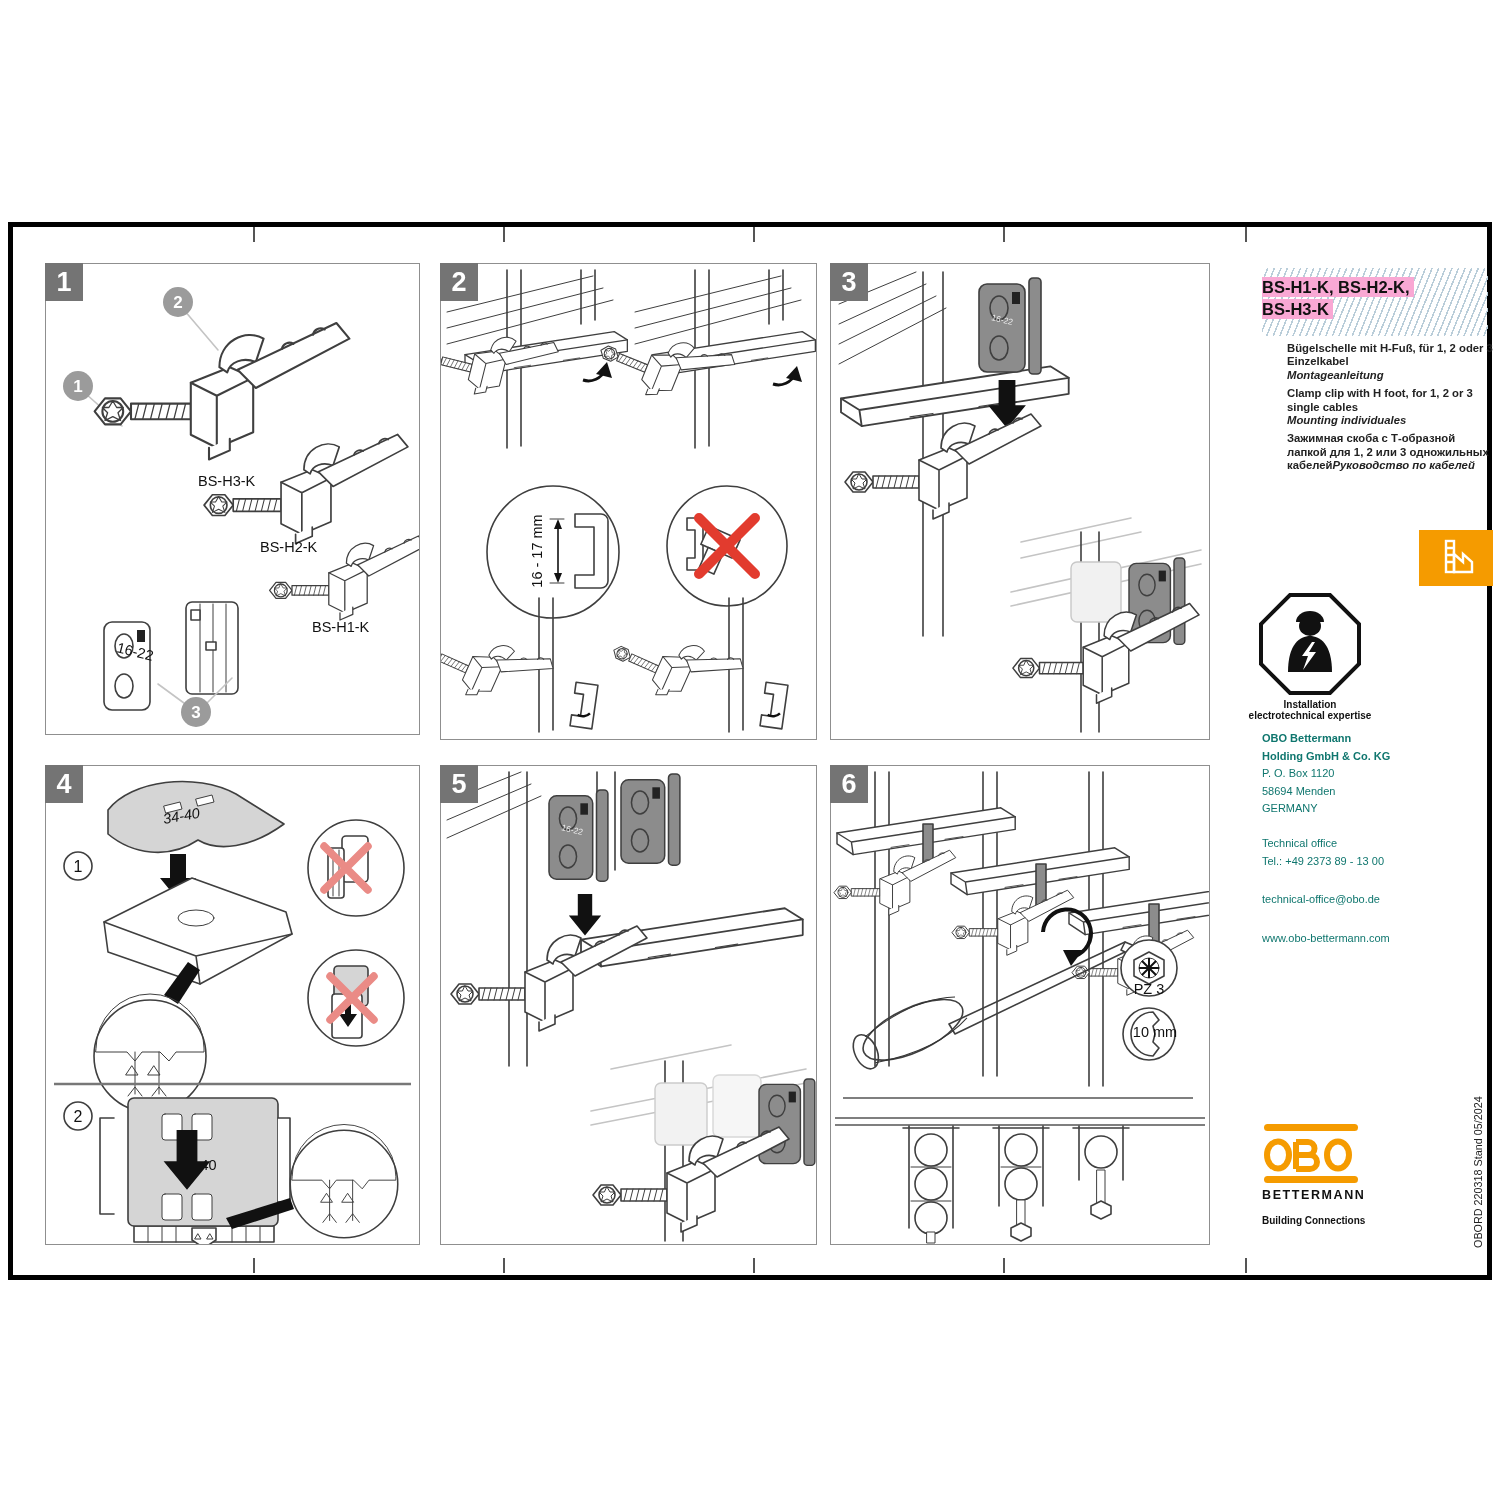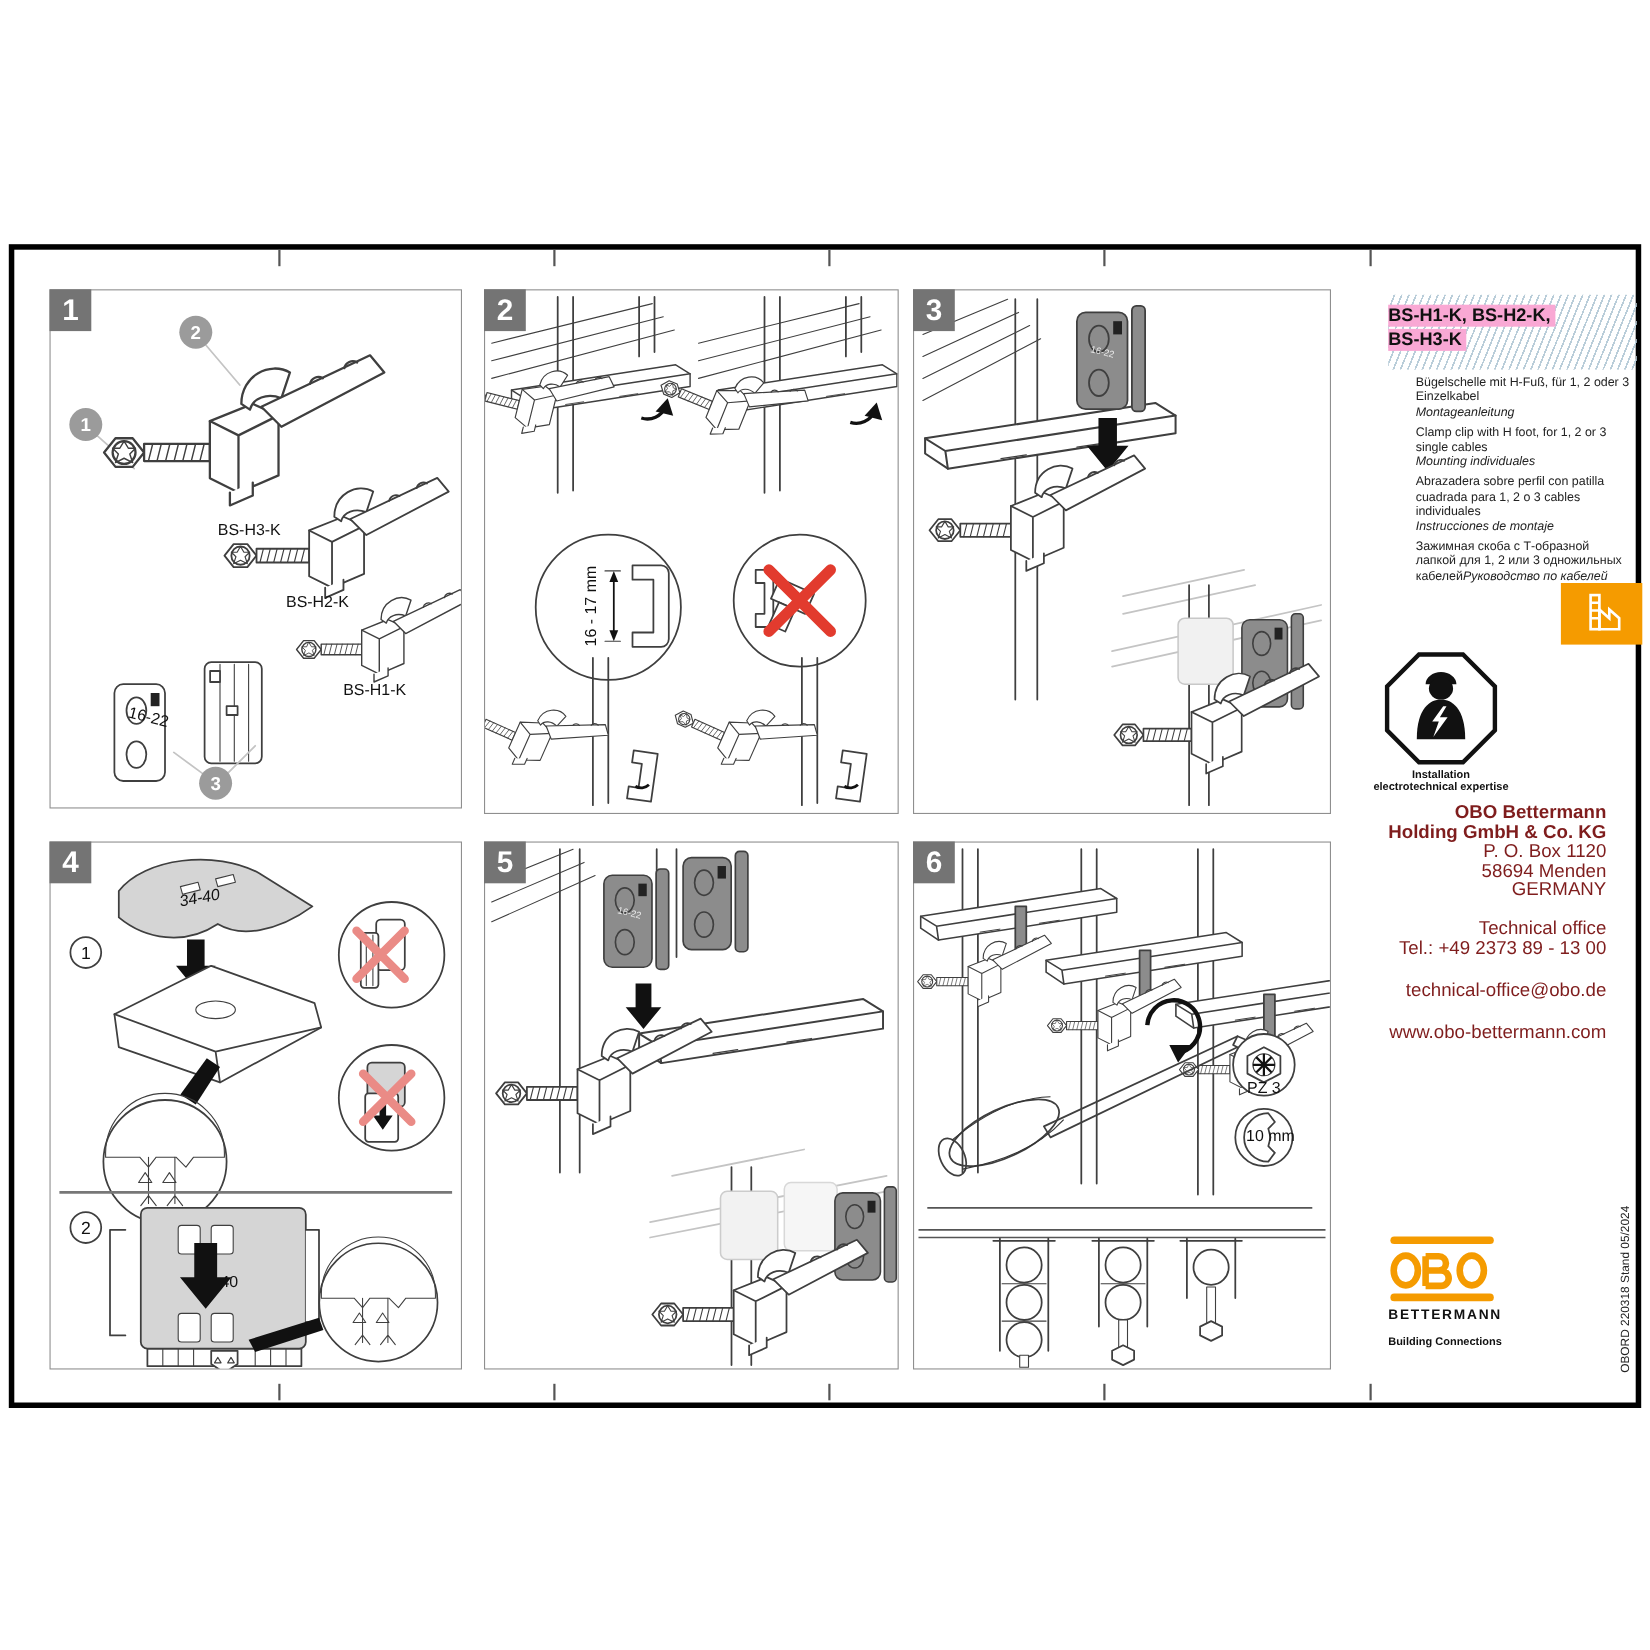--- a/index.html
+++ b/index.html
@@ -22,29 +22,29 @@
   .ghost{stroke:#c4c4c4;}
   .lbl{font-family:"Liberation Sans",sans-serif;font-size:14.5px;fill:#111;}
   .cotxt{font-family:"Liberation Sans",sans-serif;font-size:17px;font-weight:bold;fill:#fff;text-anchor:middle;}
   .steptxt{font-family:"Liberation Sans",sans-serif;font-size:16px;fill:#111;text-anchor:middle;}
   .tiny{font-family:"Liberation Sans",sans-serif;fill:#ececec;}
   
   .hatchband{position:absolute;left:1262px;top:268px;width:226px;height:68px;
      background:repeating-linear-gradient(112deg,rgba(0,0,0,0) 0 4.6px,#b9cdd9 4.6px 6.1px);}
   .doctitle{position:absolute;left:1262px;top:276px;font-size:16.5px;font-weight:bold;line-height:22px;color:#111;}
   .doctitle span{background:#f9a8d4;padding:1px 4px 1px 0;}
-  .descs{position:absolute;left:1287px;top:342px;width:206px;font-size:11.3px;line-height:13.4px;color:#222;}
+  .descs{position:absolute;left:1287px;top:342px;width:206px;font-size:11.3px;line-height:13.4px;color:#222;font-weight:bold;}
   .descs .grp{margin-bottom:5px;}
   .descs .it{font-style:italic;}
   .factorybox{position:absolute;left:1419px;top:530px;width:74px;height:56px;background:#F59B00;
      display:flex;align-items:center;justify-content:center;}
   .octawrap{position:absolute;left:1258px;top:592px;width:104px;height:106px;}
   .certcap{position:absolute;left:1232px;top:700px;width:156px;text-align:center;
      font-size:10px;font-weight:bold;line-height:10.5px;color:#111;}
-  .company{position:absolute;left:1262px;top:730px;font-size:17px;line-height:17.6px;color:#7f1d1d;text-align:right;}
+  .company{position:absolute;left:1262px;top:730px;font-size:11px;line-height:17.6px;color:#0f766e;}
   .company .b{font-weight:bold;}
   .company .gap1{height:17px;} .company .gap2{height:21px;}
   .obologo{position:absolute;left:1262px;top:1122px;width:102px;height:76px;}
   .tagline{position:absolute;left:1262px;top:1215px;font-size:10px;font-weight:bold;color:#111;}
   .sidenote{position:absolute;left:1472px;top:1248px;width:200px;height:14px;
      transform:rotate(-90deg);transform-origin:left top;font-size:10.8px;color:#222;white-space:nowrap;}
 </style>
 </head>
 <body>
 
@@ -351,26 +351,20 @@
       <div>Bügelschelle mit H-Fuß, für 1, 2 oder 3</div>
       <div>Einzelkabel</div>
       <div class="it">Montageanleitung</div>
     </div>
     <div class="grp">
       <div>Clamp clip with H foot, for 1, 2 or 3</div>
       <div>single cables</div>
       <div class="it">Mounting individuales</div>
     </div>
     <div class="grp">
-      <div>Abrazadera sobre perfil con patilla</div>
-      <div>cuadrada para 1, 2 o 3 cables</div>
-      <div>individuales</div>
-      <div class="it">Instrucciones de montaje</div>
-    </div>
-    <div class="grp">
       <div>Зажимная скоба с Т-образной</div>
       <div>лапкой для 1, 2 или 3 одножильных</div>
       <div><span>кабелей</span><span class="it">Руководство по кабелей</span></div>
     </div>
   </div>
 
   <div class="factorybox">
     <svg width="44" height="40" viewBox="0 0 44 40">
       <g fill="none" stroke="#fff" stroke-width="2.4" stroke-linejoin="miter">
         <rect x="12" y="3" width="8" height="31"></rect>

